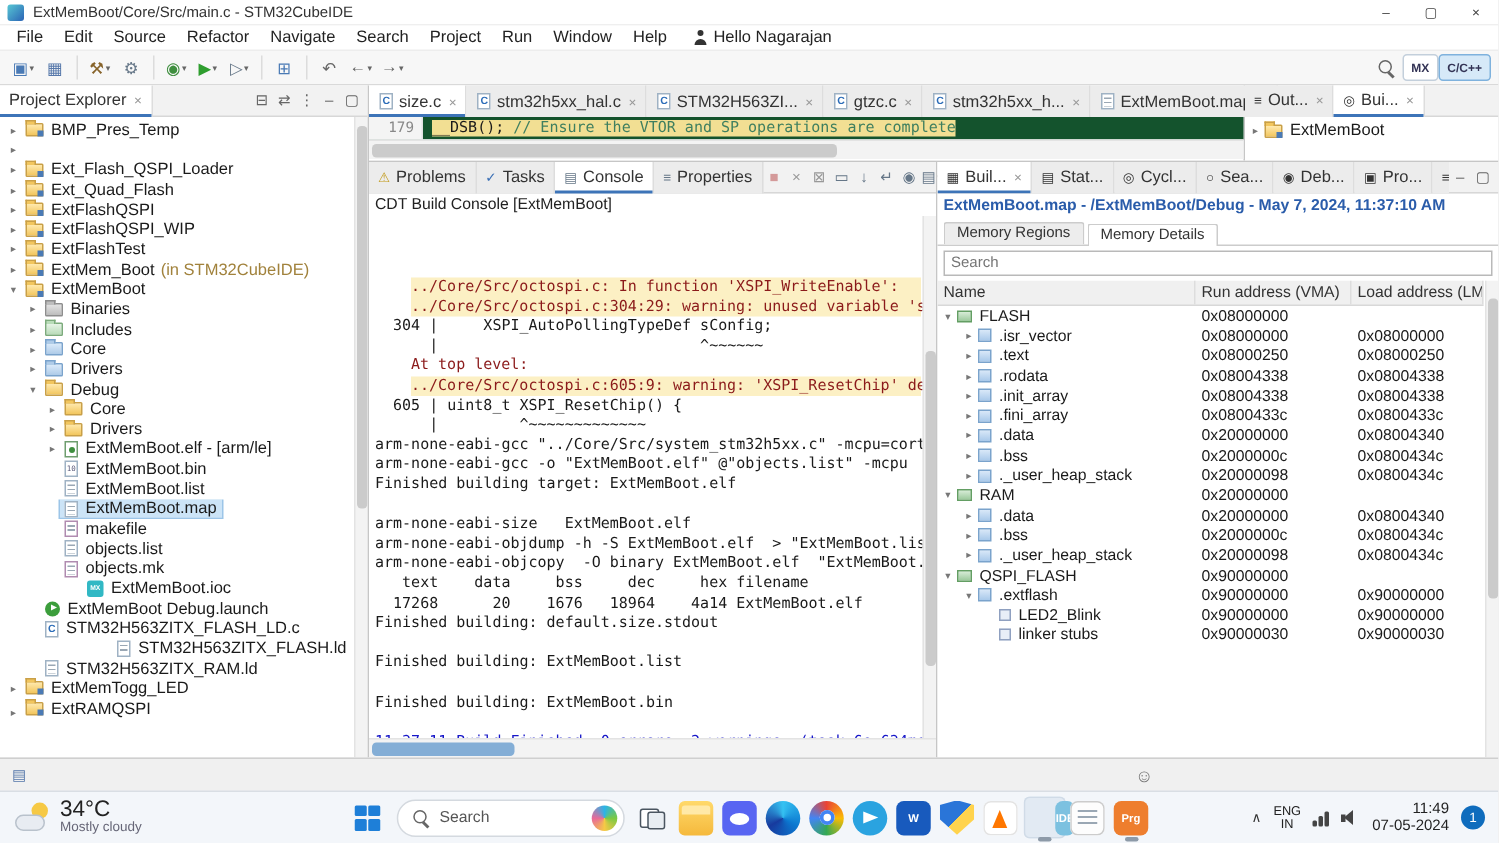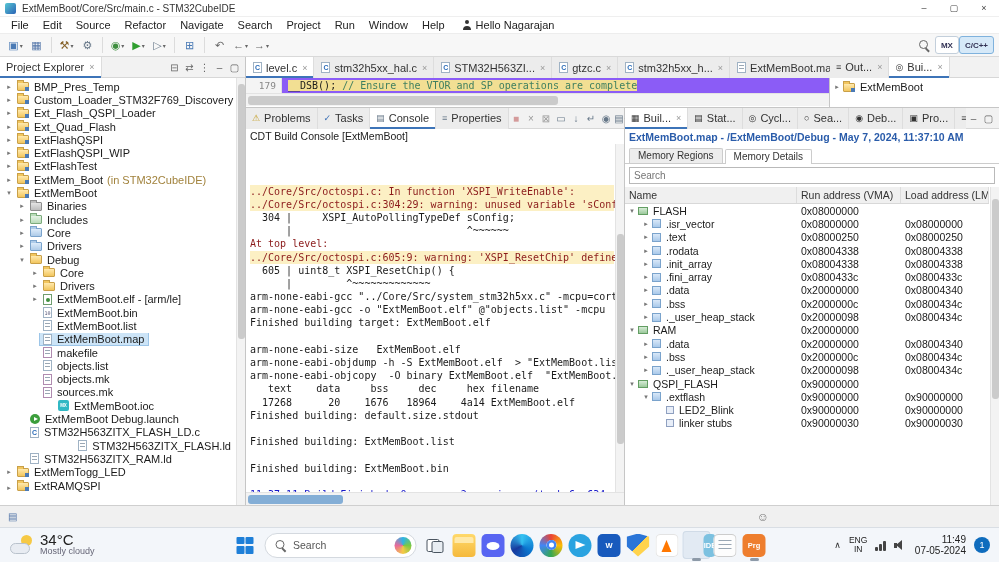--- a/index.html
+++ b/index.html
@@ -84,35 +84,35 @@
   .ic-mx{width:11px;height:11px;background:#31b8c4;border-radius:2px;}
   .ic-mx::after{content:"MX";position:absolute;left:0;right:0;top:2.5px;font:bold 4.5px "Liberation Sans",sans-serif;color:#fff;text-align:center;}
   .ic-launch{width:10px;height:10px;border-radius:50%;background:#3c9e3c;}
   .ic-launch::after{content:"";position:absolute;left:3.5px;top:2.5px;border-left:4px solid #fff;border-top:2.5px solid transparent;border-bottom:2.5px solid transparent;}
 
   
   .center-right{flex:1;display:flex;flex-direction:column;min-width:0;}
   .top-row{height:51px;flex:none;display:flex;border-bottom:1px solid #c6c6c6;}
   .editor-area{width:584px;flex:none;border-right:1px solid #c6c6c6;background:#fff;display:flex;flex-direction:column;}
   .etabs{height:21px;background:#f2f2f2;border-bottom:1px solid #d7d7d7;display:flex;}
-  .ed-line{height:15px;display:flex;background:#8b5cf6;}
+  .ed-line{height:15px;display:flex;background:#14532d;}
   .ed-gutter{width:36px;flex:none;background:#f4f4f4;border-right:1px solid #e2e2e2;color:#888;font:9.5px/15px "DejaVu Sans Mono",monospace;text-align:right;padding-right:5px;}
   .ed-code{flex:1;font:10px/15px "DejaVu Sans Mono",monospace;white-space:pre;overflow:hidden;padding-left:6px;}
   .ed-code .hl{background:#f2df93;}
   .ed-code .comment{color:#3f7f5f;}
   .mini-panel{flex:1;background:#fff;display:flex;flex-direction:column;min-width:0;}
   .mini-content{flex:1;display:flex;align-items:flex-start;padding:3px 2px;font-size:11px;}
   .mini-content .row{display:flex;align-items:center;}
 
   .bottom-row{flex:1;display:flex;min-height:0;}
   .console-panel{width:379px;flex:none;border-right:1px solid #c6c6c6;background:#fff;display:flex;flex-direction:column;}
   .console-title{height:15px;font-size:10.5px;padding:1px 4px;color:#222;flex:none;}
   .console-body{flex:1;position:relative;overflow:hidden;font:10px/13.2px "DejaVu Sans Mono",monospace;white-space:pre;padding:1px 10px 0 4px;}
   .cline{height:13.2px;}
-  .cline.warn{color:#8b1a1a;}
+  .cline.warn{color:#8b1a1a;margin-left:24px;}
   .cline.info{color:#1616c8;}
   .cline.hlrow{background:#fcf0c4;}
 
   .build-panel{flex:1;background:#fff;display:flex;flex-direction:column;min-width:0;}
   .ba-header{height:17px;color:#2a5caa;font-weight:bold;font-size:10.5px;padding:2px 4px;white-space:nowrap;overflow:hidden;flex:none;}
   .ba-subtabs{display:flex;padding:0 4px;height:18px;border-bottom:1px solid #ccc;flex:none;align-items:flex-end;}
   .stab{font-size:10px;padding:1px 8px 2px;border:1px solid #ccc;border-bottom:none;background:#ededed;color:#333;border-radius:2px 2px 0 0;margin-right:2px;}
   .stab.active{background:#fff;position:relative;top:1px;}
   .ba-search{margin:3px 4px;height:17px;border:1px solid #b9b9b9;font-size:10px;padding:0 4px;flex:none;font-family:"Liberation Sans",sans-serif;color:#333;}
   .ba-table{flex:1;position:relative;overflow:hidden;font-size:10.5px;padding-right:10px;}
@@ -295,24 +295,20 @@
 
       <div class="tree-row" style="padding-left: 4px;">
             <span class="arrow">▸</span>
             <span class="selbox">
               <span class="ic ic-project"></span>
               <span class="lbl">BMP_Pres_Temp</span>
             </span>
           </div>
           <div class="tree-row" style="padding-left: 4px;">
             <span class="arrow">▸</span>
-            <span class="selbox">
-              <span class="ic ic-project"></span>
-              <span class="lbl">Custom_Loader_STM32F769_Discovery</span>
-            </span>
           </div>
           <div class="tree-row" style="padding-left: 4px;">
             <span class="arrow">▸</span>
             <span class="selbox">
               <span class="ic ic-project"></span>
               <span class="lbl">Ext_Flash_QSPI_Loader</span>
             </span>
           </div>
           <div class="tree-row" style="padding-left: 4px;">
             <span class="arrow">▸</span>
@@ -446,27 +442,20 @@
             <span class="selbox">
               <span class="ic ic-textfile"></span>
               <span class="lbl">objects.list</span>
             </span>
           </div>
           <div class="tree-row" style="padding-left: 30px;">
             <span class="arrow"></span>
             <span class="selbox">
               <span class="ic ic-makefile"></span>
               <span class="lbl">objects.mk</span>
-            </span>
-          </div>
-          <div class="tree-row" style="padding-left: 30px;">
-            <span class="arrow"></span>
-            <span class="selbox">
-              <span class="ic ic-makefile"></span>
-              <span class="lbl">sources.mk</span>
             </span>
           </div>
           <div class="tree-row" style="padding-left: 17px; margin-left: 28px;">
             <span class="arrow"></span>
             <span class="selbox">
               <span class="ic ic-mx"></span>
               <span class="lbl">ExtMemBoot.ioc</span>
             </span>
           </div>
           <div class="tree-row" style="padding-left: 17px;">
@@ -517,21 +506,21 @@
         </div>
     </div>
 
     <div class="center-right">
       <div class="top-row">
 
         <div class="editor-area">
           <div class="etabs" id="edTabs">
               <div class="vtab active">
                 <span class="ic ic-filec tico"></span>
-                <span>level.c</span>
+                <span>size.c</span>
                 <span class="close">×</span>
               </div>
               <div class="vtab">
                 <span class="ic ic-filec tico"></span>
                 <span>stm32h5xx_hal.c</span>
                 <span class="close">×</span>
               </div>
               <div class="vtab">
                 <span class="ic ic-filec tico"></span>
                 <span>STM32H563ZI...</span>

